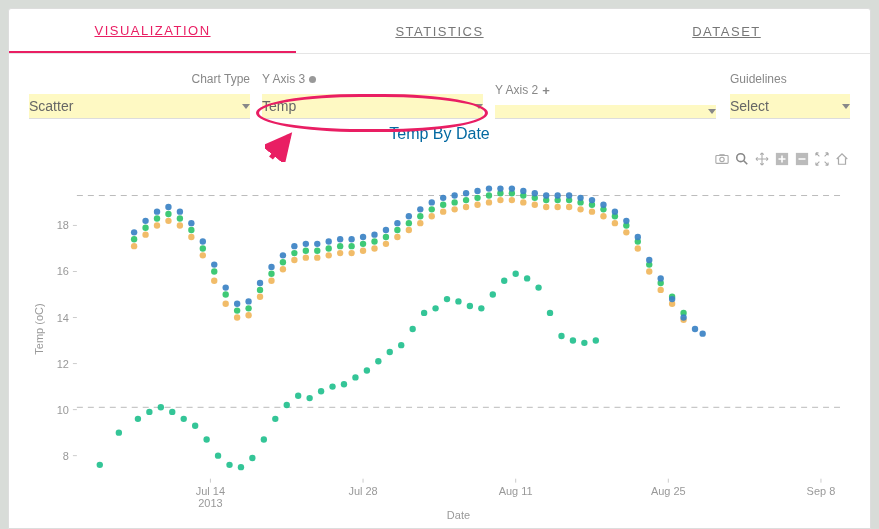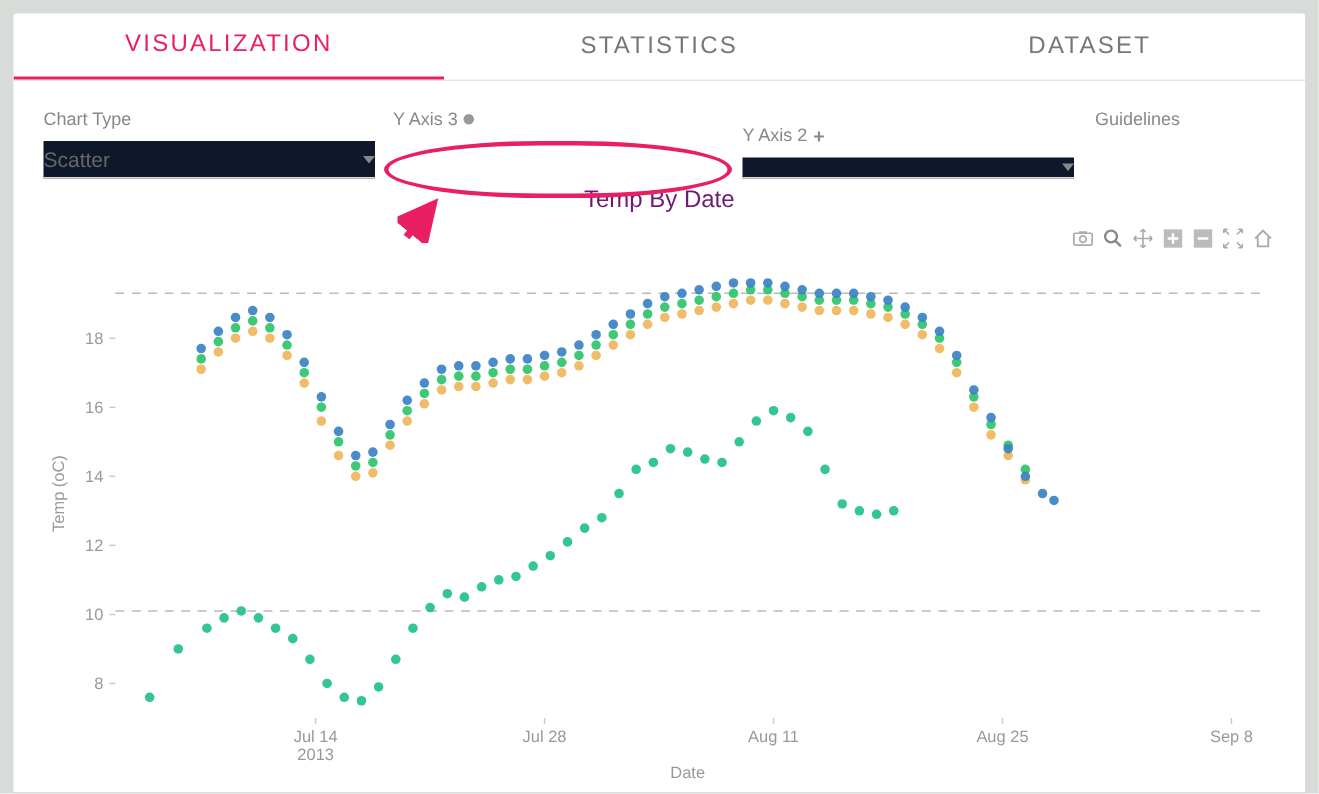--- a/index.html
+++ b/index.html
@@ -1,35 +1,35 @@
 <!DOCTYPE html>
 <html><head>
 <meta charset="utf-8">
 <style>
   * { box-sizing: border-box; margin: 0; padding: 0; }
   body { font-family: "Helvetica Neue", Arial, sans-serif; font-size: 13px; color: #888; background: #d8dcd8; width: 879px; height: 529px; overflow: hidden; }
   .outer { padding: 8px 8px 0 8px; }
   .panel { background: #fff; border: 1px solid #ddd; border-radius: 3px 3px 0 0; width: 863px; height: 521px; position: relative; overflow: hidden; }
   .tabs { display: flex; border-bottom: 1px solid #e5e5e5; height: 45px; }
-  .tab { flex: 1; display: flex; align-items: center; justify-content: center; font-size: 16px; letter-spacing: 1.5px; color: #777; cursor: pointer; }
+  .tab { flex: 1; display: flex; align-items: center; justify-content: center; font-size: 13px; letter-spacing: 1.5px; color: #777; cursor: pointer; text-decoration: underline; }
   .tab.active { color: #e91e63; border-bottom: 2px solid #e91e63; }
   .controls { display: flex; padding: 18px 20px 4px 20px; gap: 12px; position: relative; }
   .control { display: flex; flex-direction: column; }
   .control-label { font-size: 12px; color: #888; margin-bottom: 8px; display: flex; align-items: center; gap: 4px; }
   .dot-mark { width: 7px; height: 7px; border-radius: 50%; background: #999; display: inline-block; }
   .plus-mark { font-size: 13px; color: #888; font-weight: bold; line-height: 7px; }
-  .select { width: 100%; border: none; border-bottom: 1px solid #ddd; background: #0f172a; color: #666; font-size: 14px; padding: 4px 0; display:flex; align-items:center; justify-content:space-between; }
+  .select { width: 100%; border: none; border-bottom: 1px solid #ddd; background: #fef9c3; color: #666; font-size: 14px; padding: 4px 0; display:flex; align-items:center; justify-content:space-between; }
   .caret { width: 0; height: 0; border-left: 4px solid transparent; border-right: 4px solid transparent; border-top: 5px solid #888; }
-  .c1 { width: 221px; }
+  .c1 { width: 221px; align-items: flex-end; }
   .c2 { width: 221px; position: relative; }
   .c3 { width: 221px; justify-content: flex-end; }
   .c4 { width: 120px; margin-left: auto; }
   .highlight-ellipse { position:absolute; left:-6px; top:22px; width:232px; height:38px; border:3px solid #e91e63; border-radius: 110px / 20px; pointer-events:none; }
   .arrow { position:absolute; left:3px; top:56px; pointer-events:none; }
-  .chart-title { text-align:center; font-size: 16px; color: #701a75; margin-top: 2px; }
+  .chart-title { text-align:center; font-size: 16px; color: #0369a1; margin-top: 2px; }
   .toolbar { position:absolute; right: 20px; top: 142px; display:flex; gap:4px; align-items:center; }
   .tool { width:16px; height:16px; display:flex; align-items:center; justify-content:center; color:#aaa; cursor:pointer; }
   .tool svg { width:14px; height:14px; }
   .chart-area { position:absolute; left:20px; right:20px; top:160px; bottom:5px; }
   svg.chart { width:100%; height:100%; }
   .axis-label { font-size:11px; fill:#999; }
   .grid-dash { stroke:#bbb; stroke-width:1; stroke-dasharray:6 5; }
 </style>
 </head>
 <body>
@@ -49,20 +49,24 @@
         <div class="select">
           <span>Scatter</span>
           <span class="caret"></span>
         </div>
       </div>
       <div class="control c2">
         <span class="control-label">
           <span>Y Axis 3</span>
           <span class="dot-mark"></span>
         </span>
+        <div class="select">
+          <span>Temp</span>
+          <span class="caret"></span>
+        </div>
         <div class="highlight-ellipse"></div>
         <svg class="arrow" width="34" height="34">
           <defs>
               <marker id="ah" markerWidth="6" markerHeight="6" refX="5" refY="3" orient="auto">
                 <path d="M0,0 L6,3 L0,6 Z" fill="#e91e63"></path>
               </marker>
             </defs>
           <line x1="6" y1="30" x2="24" y2="8" stroke="#e91e63" stroke-width="5" marker-end="url(#ah)"></line>
         </svg>
       </div>
@@ -71,20 +75,24 @@
           <span>Y Axis 2</span>
           <span class="plus-mark">+</span>
         </span>
         <div class="select">
           <span></span>
           <span class="caret"></span>
         </div>
       </div>
       <div class="control c4">
         <span class="control-label">Guidelines</span>
+        <div class="select">
+          <span>Select</span>
+          <span class="caret"></span>
+        </div>
       </div>
     </div>
 
     <div class="chart-title">Temp By Date</div>
 
     <div class="toolbar">
       <span class="tool">
           <svg viewBox="0 0 16 16">
             <rect x="1" y="4" width="14" height="9" rx="1" fill="none" stroke="#aaa" stroke-width="1.3"></rect>
             <circle cx="8" cy="8.5" r="2.5" fill="none" stroke="#aaa" stroke-width="1.3"></circle>

